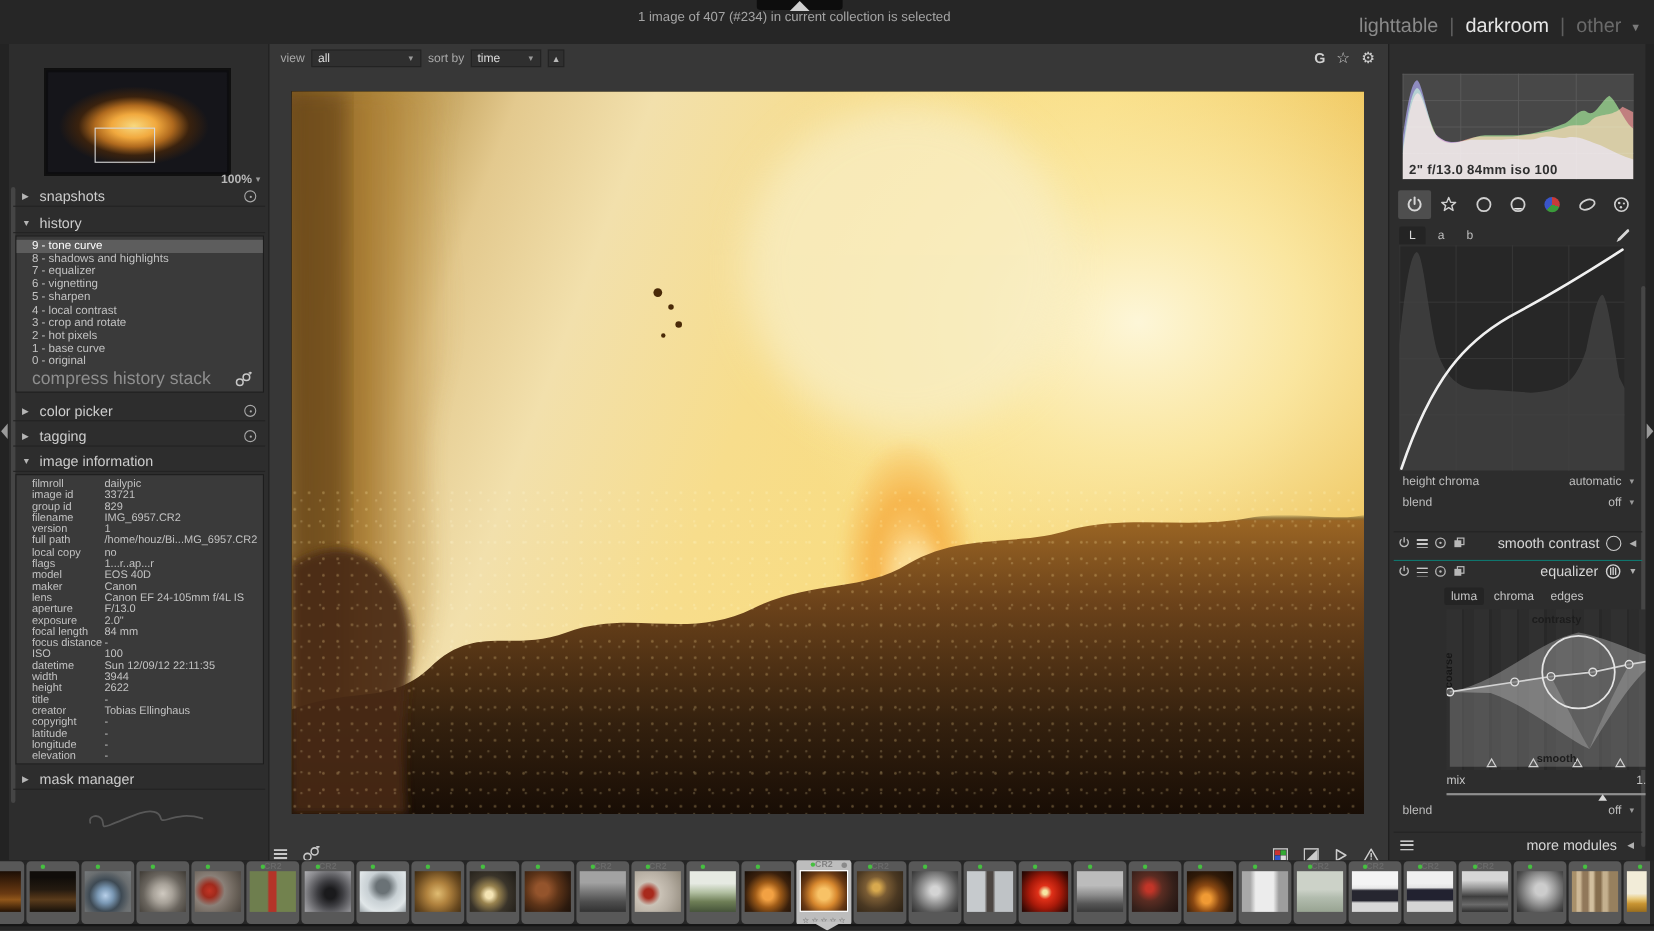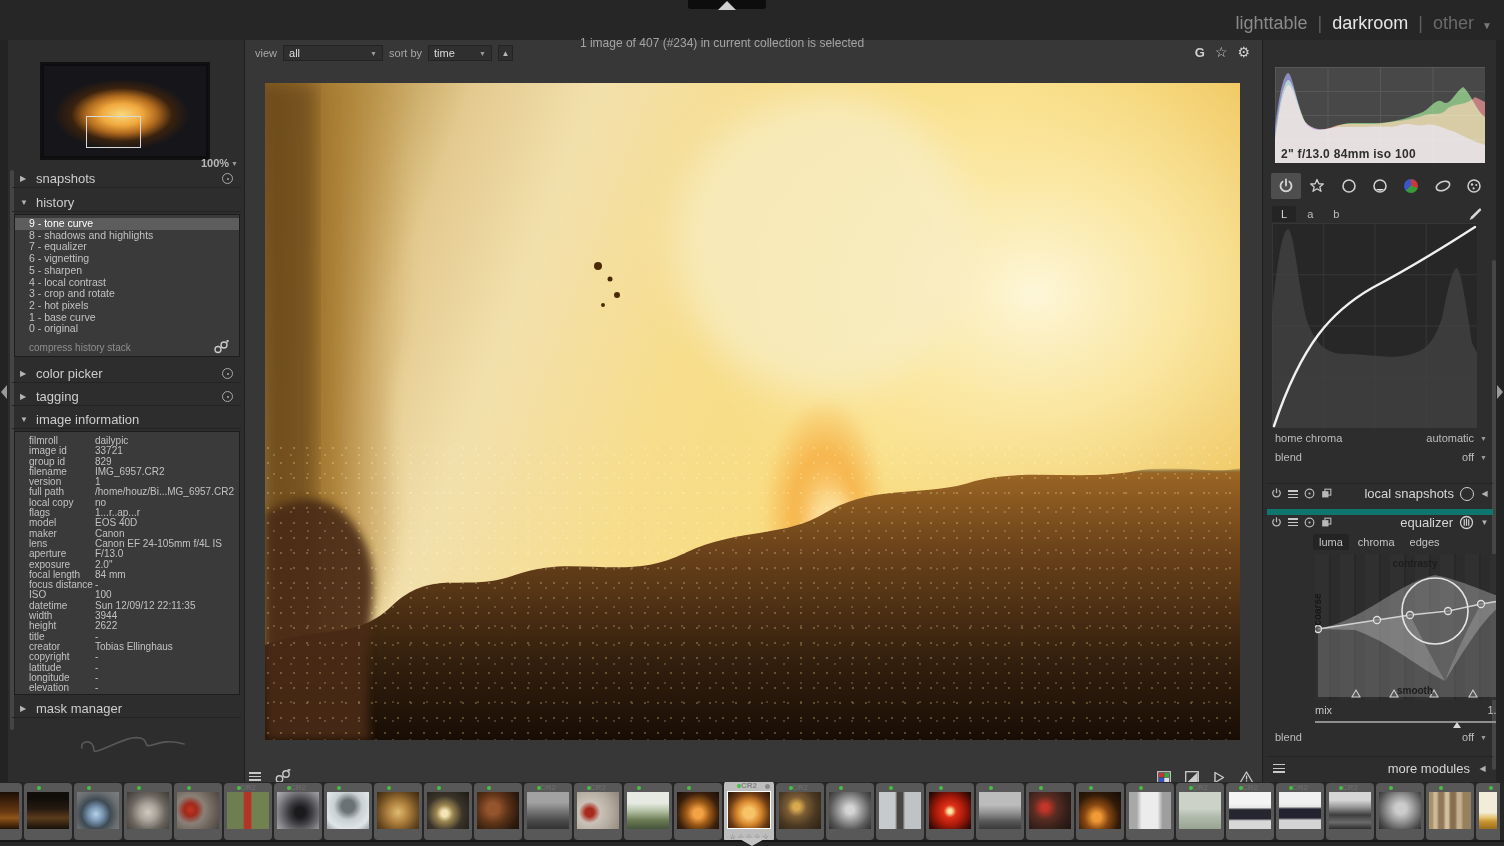--- a/index.html
+++ b/index.html
@@ -12,21 +12,21 @@
   .logo-block { position:absolute; left:10px; top:6px; display:flex; gap:7px; align-items:flex-start; }
   .logo-icon { width:30px; height:30px; border-radius:50%;
     background:conic-gradient(#d93a2b 0 13%, #e8742a 13% 26%, #f2d12e 26% 41%, #57a33a 41% 57%, #2f7fbe 57% 72%, #7a3fa8 72% 87%, #d93a2b 87% 100%);
     position:relative; }
   .logo-icon:after { content:""; position:absolute; left:11px; top:11px; width:8px; height:8px; background:#fff; border-radius:50%; box-shadow:0 0 0 2px #2a2a2a inset; }
   .app-title { font-size:25px; font-weight:bold; color:#9a9a9a; line-height:22px; letter-spacing:0; }
   .app-version { font-size:10px; font-weight:bold; color:#616161; margin-top:2px; }
   .top-tab { position:absolute; left:688px; top:0; width:78px; height:9px; background:#0d0d0d; border-radius:0 0 3px 3px; }
   .tri-up { position:absolute; left:50%; top:1px; transform:translateX(-50%);
     width:0; height:0; border-left:9px solid transparent; border-right:9px solid transparent; border-bottom:9px solid #cfcfcf; }
-  .status { position:absolute; left:0; right:60px; top:36px; text-align:center; font-size:12px; color:#a4a4a4; }
+  .status { position:absolute; left:0; right:60px; top:8px; text-align:center; font-size:12px; color:#a4a4a4; }
   .modes { position:absolute; right:30px; top:13px; font-size:18px; color:#5f5f5f; display:flex; gap:10px; align-items:baseline; }
   .modes .mode { color:#8a8a8a; }
   .modes .mode.active { color:#e6e6e6; }
   .modes .mode.dim { color:#6a6a6a; }
   .mode-caret { position:absolute; right:12px; top:20px; font-size:10px; color:#7a7a7a; }
 
   
   .edge { position:absolute; top:40px; bottom:64px; width:8px; background:#232323; z-index:4; }
   .edge.left { left:0; } .edge.right { right:0; }
   .tri-left { position:absolute; top:345px; left:1px; width:0; height:0;
@@ -50,21 +50,21 @@
   .sec .tri { font-size:8px; color:#b5b5b5; width:8px; }
   .sec .lbl { font-size:13px; color:#cdcdcd; }
   .reset-circle { margin-left:auto; width:11px; height:11px; border:1px solid #a8a8a8; border-radius:50%; position:relative; }
   .reset-circle:after { content:""; position:absolute; left:3.5px; top:3.5px; width:2px; height:2px; background:#a8a8a8; border-radius:50%; }
 
   .history-box { position:absolute; left:6px; top:174px; width:226px; height:143px; background:#3a3a3a; border:1px solid #1d1d1d; }
   .history-box ul { list-style:none; padding-top:3px; }
   .history-box li { font-size:10.5px; color:#c2c2c2; line-height:11.7px; padding-left:14px; }
   .history-box li.sel { background:#5d5d5d; color:#fff; }
   .compress-row { position:absolute; left:0; right:0; bottom:2px; display:flex; align-items:center; padding:0 10px 0 14px; }
-  .compress-row span { font-size:10px; color:#8f8f8f; }
+  .compress-row span { font-size:16px; color:#8f8f8f; }
   .compress-row svg { margin-left:auto; }
 
   .info-box { position:absolute; left:6px; top:391px; width:226px; height:264px; background:#3a3a3a; border:1px solid #1d1d1d; padding:4px 0 0 14px; overflow:hidden; }
   .info-row { display:flex; font-size:10px; line-height:10.3px; color:#c2c2c2; }
   .info-row .k { width:66px; flex:none; }
   .info-row .v { flex:1; white-space:nowrap; }
 
   .squiggle { position:absolute; left:70px; top:690px; }
 
   
@@ -114,21 +114,21 @@
   .tc-plot { position:absolute; left:9px; top:183px; width:205px; height:205px; background:#272727;
     background-image:linear-gradient(90deg, #363636 1px, transparent 1px), linear-gradient(#363636 1px, transparent 1px);
     background-size:51.25px 51.25px; }
   .kv { position:absolute; left:12px; width:212px; display:flex; align-items:center; font-size:11px; color:#bdbdbd; }
   .kv .val { margin-left:auto; }
   .kv .kcaret { font-size:7px; color:#9a9a9a; margin-left:6px; }
   .kv.scalechroma { top:392px; } .kv.blend1 { top:411px; }
 
   .mod-header { position:absolute; left:4px; width:226px; height:20px; display:flex; align-items:center; gap:6px;
     border-top:1px solid #232323; padding:0 4px; }
-  .mod-header.lc { top:443px; } .mod-header.eq { top:469px; border-top:6px solid #0f766e; }
+  .mod-header.lc { top:443px; } .mod-header.eq { top:469px; border-top:1px solid #0f766e; }
   .mod-name { margin-left:auto; font-size:13px; color:#d6d6d6; }
   .blendoff-circle { width:14px; height:14px; border:1.6px solid #cfcfcf; border-radius:50%; }
   .hdr-caret { font-size:8px; color:#b0b0b0; width:9px; text-align:center; }
 
   .eq-body { position:absolute; left:4px; top:492px; width:226px; height:216px;margin-left:40px; }
   .eq-tabs { display:flex; gap:3px; padding:2px 6px; }
   .eq-tab { font-size:11px; color:#c4c4c4; padding:2px 6px; }
   .eq-tab.active { background:#242424; border-radius:2px; }
   .eq-graph { position:absolute; left:8px; top:22px; width:200px; height:146px; overflow:hidden;
     background:repeating-linear-gradient(90deg, #303030 0 14px, #282828 14px 16px, #2c2c2c 16px 25px); }
@@ -547,21 +547,21 @@
     <svg class="pipette" style="position:absolute; right:14px; top:167px;" width="14" height="14" viewBox="0 0 14 14">
       <path d="M12.6 1.4 l-1.2 -0 -8.2 8.2 -1.6 3.4 3.4 -1.6 8.2 -8.2 z" fill="#d8d8d8"></path>
     </svg>
     <div class="tc-plot">
       <svg width="205" height="205" viewBox="0 0 205 205">
         <path d="M0 205 L0 90 C5 40 10 8 16 6 C22 8 26 60 34 95 C45 128 60 132 80 131 L120 134 C150 132 160 125 170 95 C175 70 180 45 185 45 C190 50 195 90 200 120 L205 130 L205 205 Z" fill="#414141" opacity="0.85"></path>
         <path d="M2 203 C30 120 60 88 100 65 C140 44 175 22 203 4" fill="none" stroke="#f0f0f0" stroke-width="2.4" stroke-linecap="round"></path>
       </svg>
     </div>
     <div class="kv scalechroma">
-      <span>home chroma</span>
+      <span>height chroma</span>
       <span class="val">automatic</span>
       <span class="kcaret">▼</span>
     </div>
     <div class="kv blend1">
       <span>blend</span>
       <span class="val">off</span>
       <span class="kcaret">▼</span>
     </div>
 
     <div class="mod-header lc">
@@ -571,21 +571,21 @@
         </svg>
       <span class="hamburger" style="width:10px;height:8px"></span>
       <svg width="11" height="11" viewBox="0 0 14 14">
           <circle cx="7" cy="7" r="5.5" fill="none" stroke="#b8b8b8" stroke-width="1.5"></circle>
           <circle cx="7" cy="7" r="1.4" fill="#b8b8b8"></circle>
         </svg>
       <svg width="11" height="11" viewBox="0 0 14 14">
           <rect x="1.5" y="4" width="8" height="8" fill="#b8b8b8"></rect>
           <rect x="5" y="1.5" width="7.5" height="7.5" fill="none" stroke="#b8b8b8" stroke-width="1.4"></rect>
         </svg>
-      <span class="mod-name">local snapshots</span>
+      <span class="mod-name">smooth contrast</span>
       <span class="blendoff-circle"></span>
       <span class="hdr-caret">◀</span>
     </div>
 
     <div class="mod-header eq">
       <svg width="11" height="11" viewBox="0 0 14 14">
           <path d="M7 1v5" stroke="#b8b8b8" stroke-width="1.6" stroke-linecap="round"></path>
           <path d="M4 2.8a4.8 4.8 0 1 0 6 0" fill="none" stroke="#b8b8b8" stroke-width="1.6"></path>
         </svg>
       <span class="hamburger" style="width:10px;height:8px"></span>

